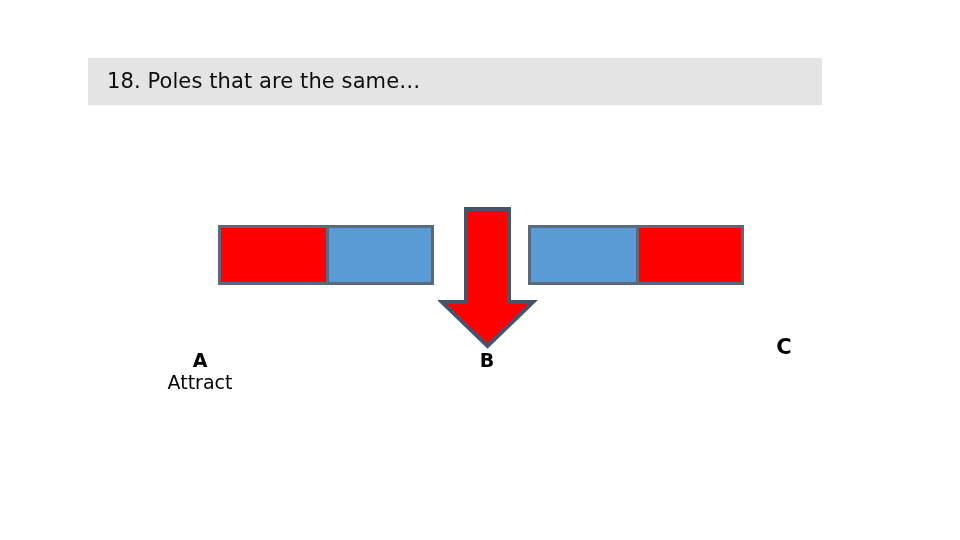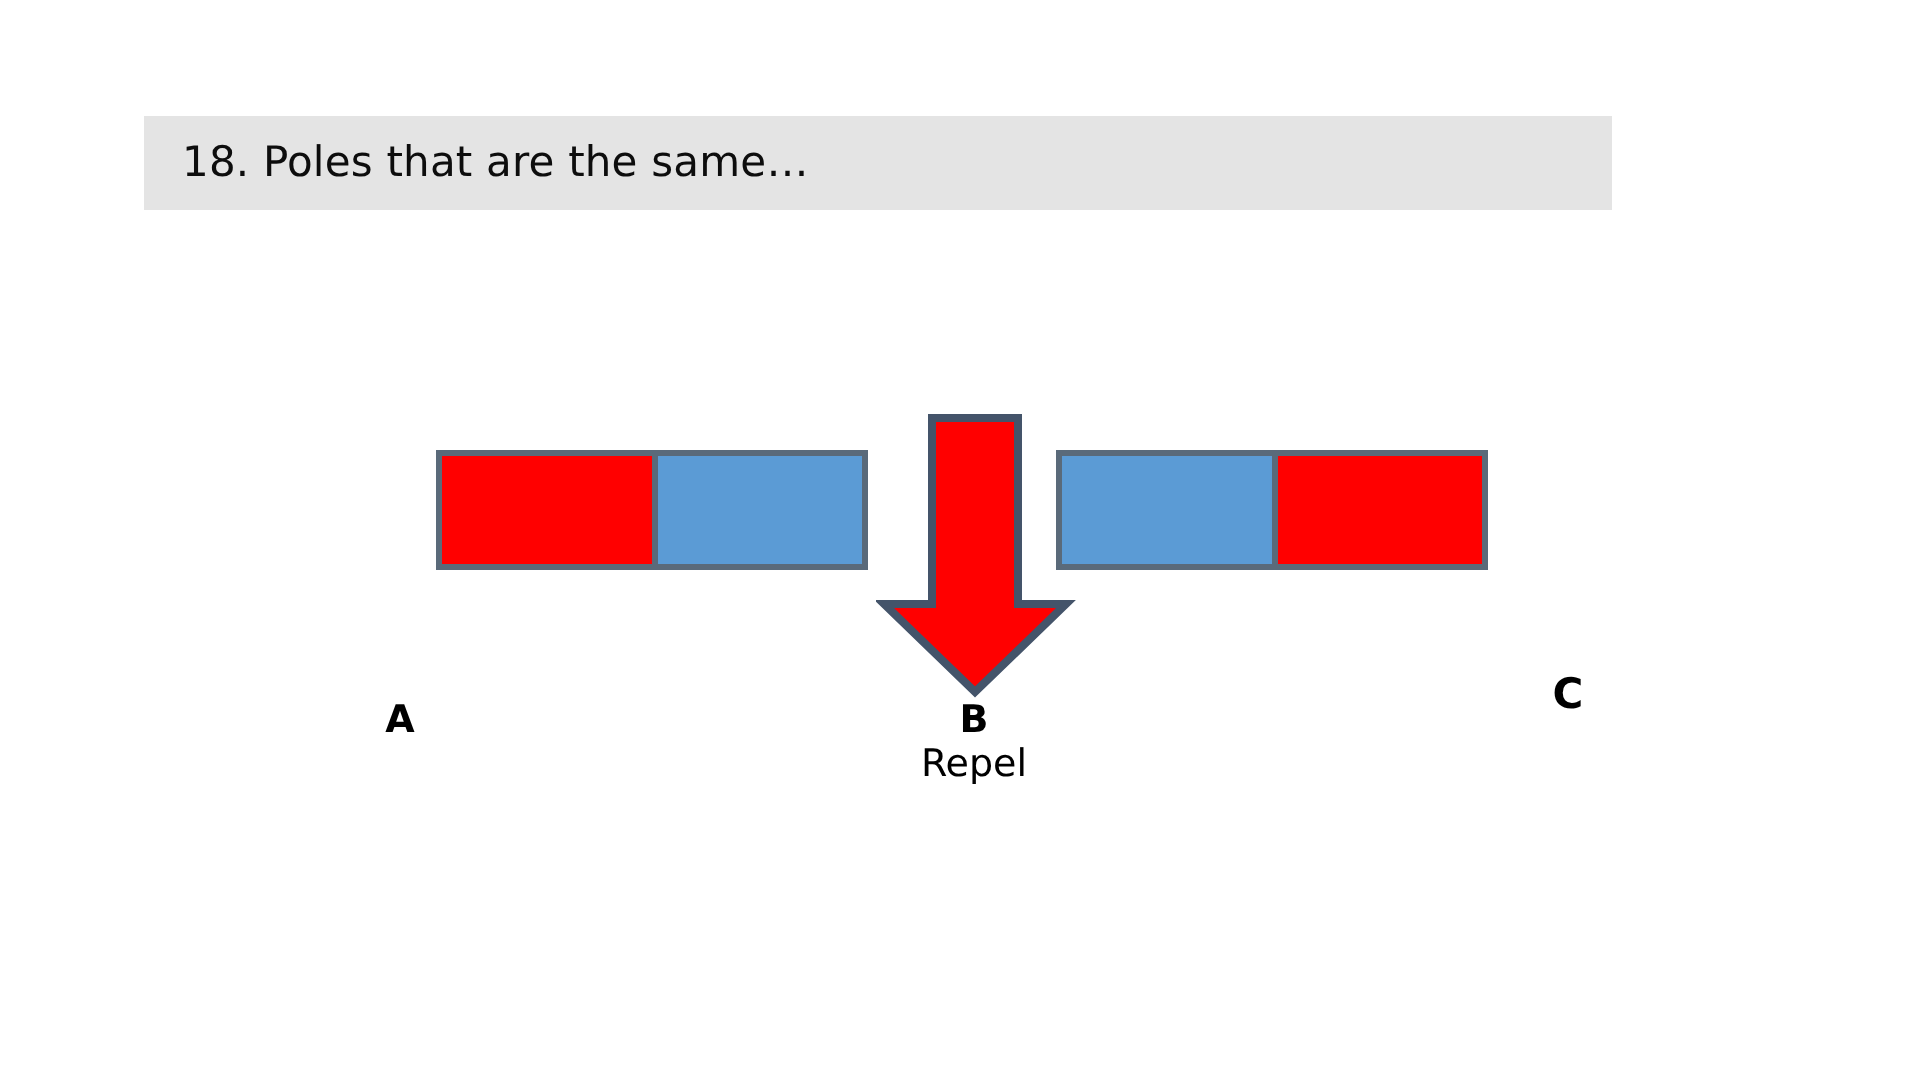--- a/index.html
+++ b/index.html
@@ -19,21 +19,21 @@
     position: absolute;
     left: 0; top: 0;
     width: 960px;
     height: 540px;
     background: #ffffff;
   }
 
   
   .title-bar {
     position: absolute;
-    left: 72px;
+    left: 88px;
     top: 58px;
     width: 734px;
     height: 47px;
     background: #e4e4e4;
     display: flex;
     align-items: center;
   }
   .title-text {
     padding-left: 19px;
     font-size: 21px;
@@ -120,24 +120,24 @@
   </div>
 
   <div class="arrow-wrap">
     <svg viewBox="0 0 100 146" xmlns="http://www.w3.org/2000/svg" aria-hidden="true">
       <polygon points="28,4 71,4 71,97 95,97 49.5,141 4,97 28,97" fill="#ff0000" stroke="#44546a" stroke-width="4" stroke-linejoin="miter"></polygon>
     </svg>
   </div>
 
   <div class="option option-a">
     <div class="option-letter">A</div>
+    <div class="option-desc">Attract</div>
   </div>
 
   <div class="option option-b">
     <div class="option-letter">B</div>
-    <div class="option-desc">Repel</div>
   </div>
 
   <div class="option option-c">
     <div class="option-letter">C</div>
   </div>
 
 </div>
 
 </body></html>

